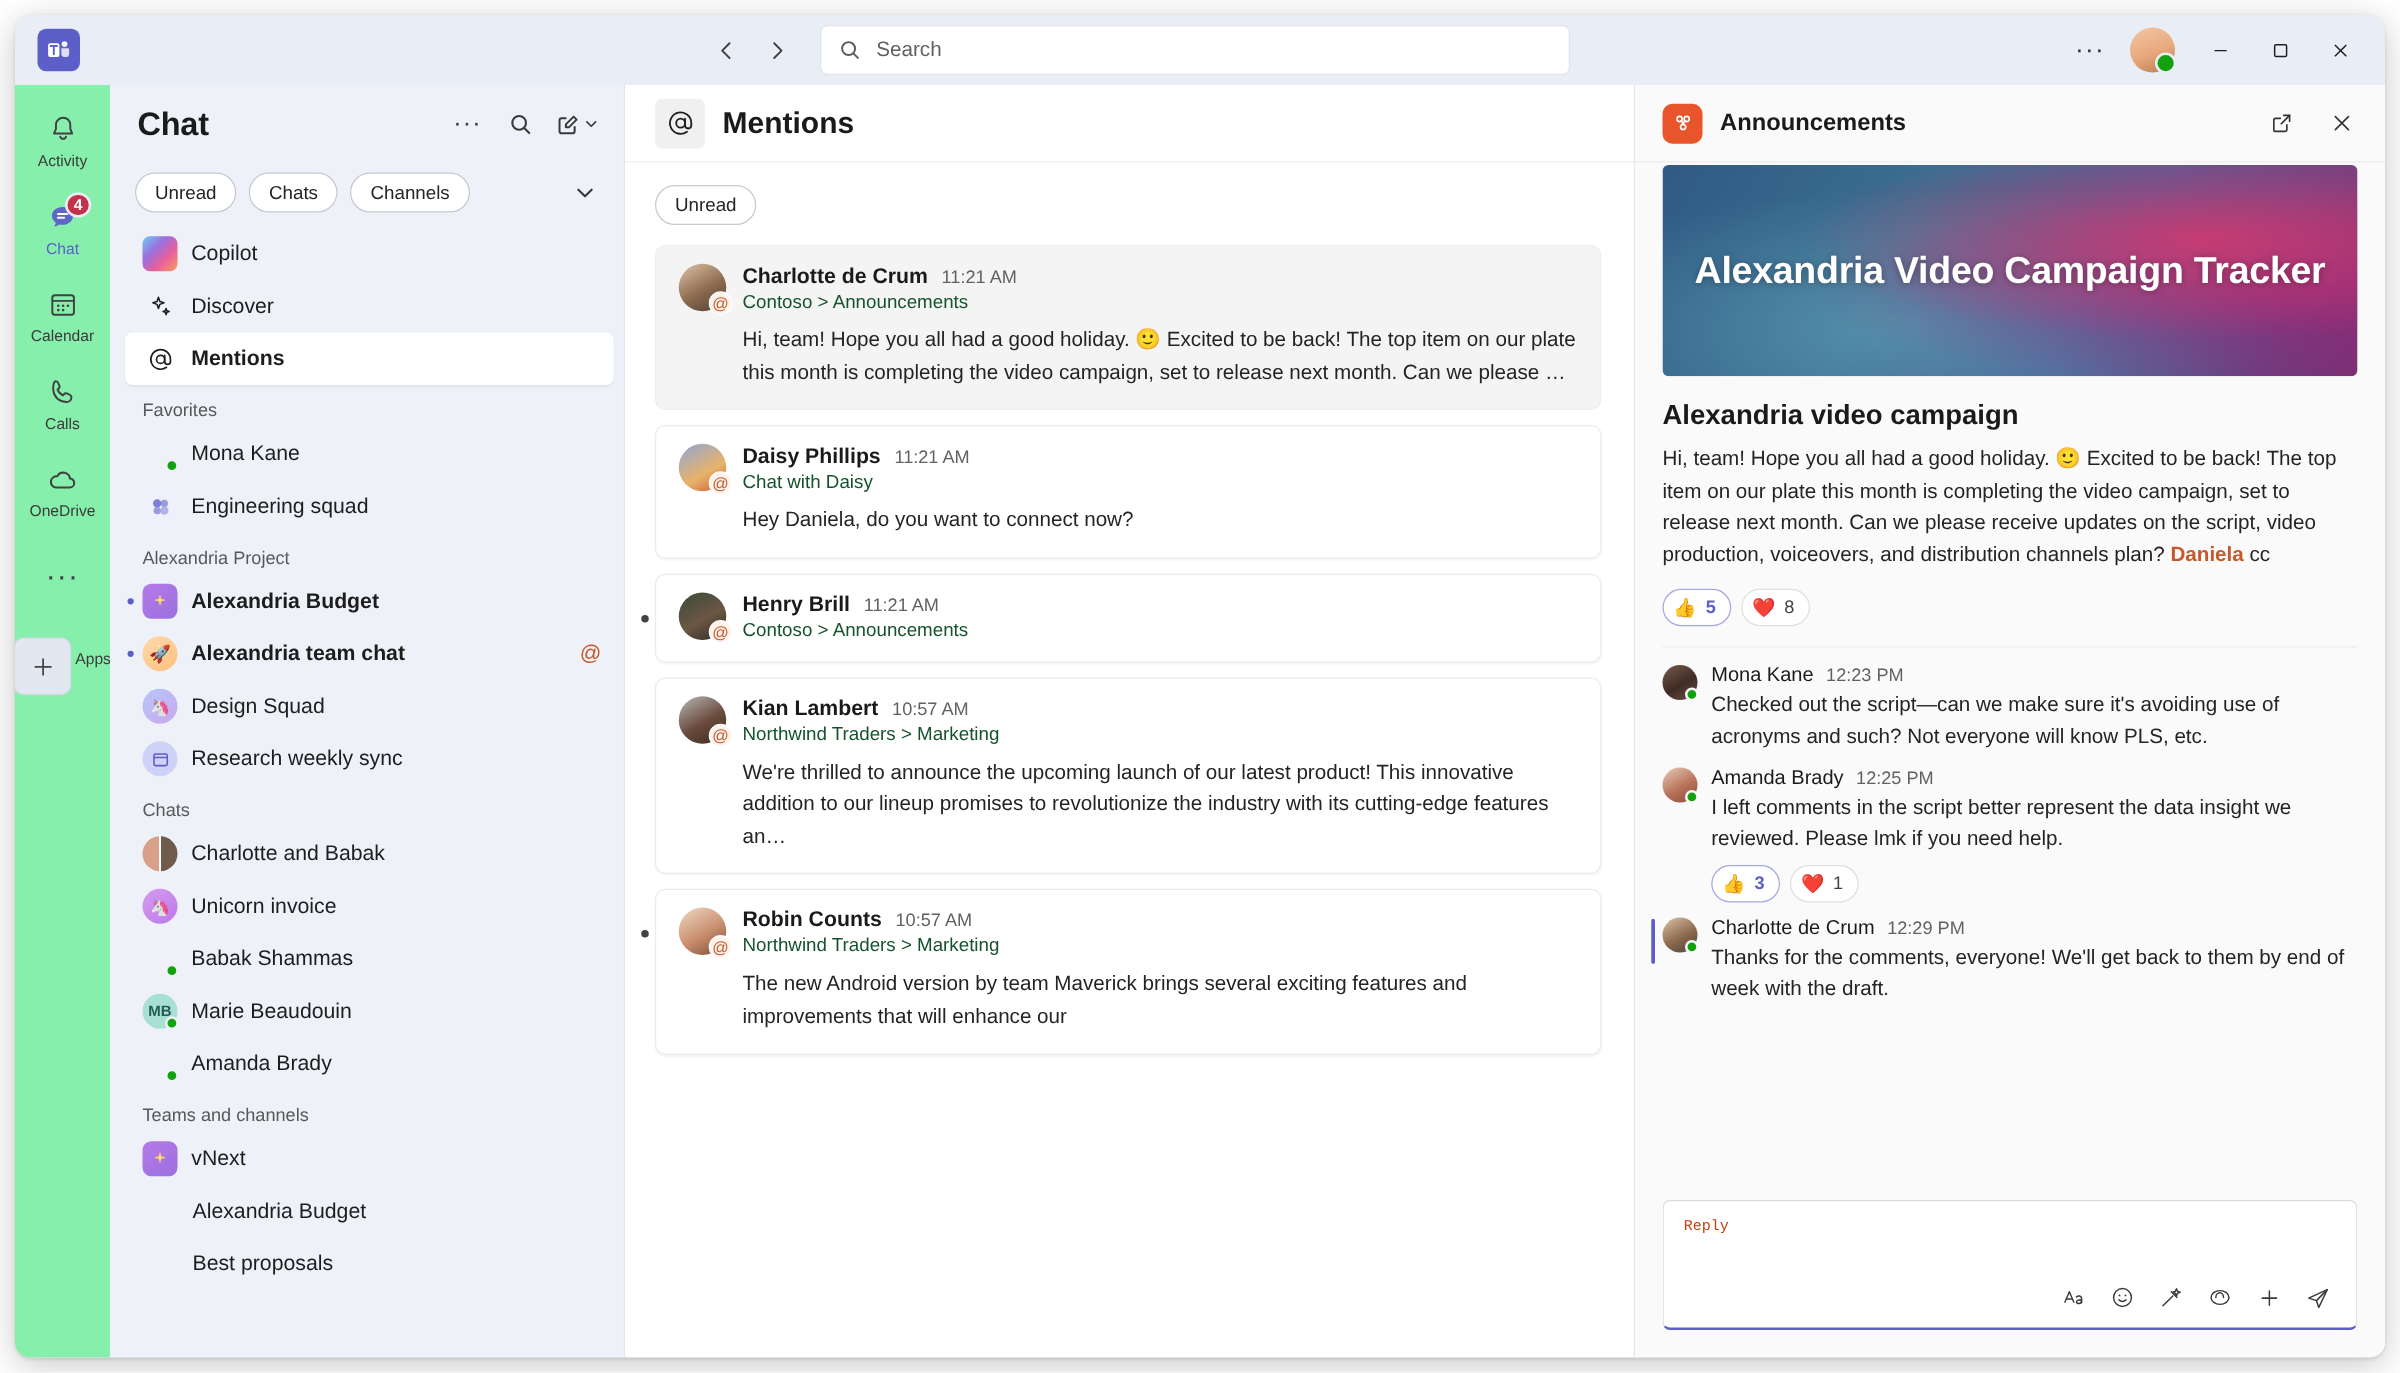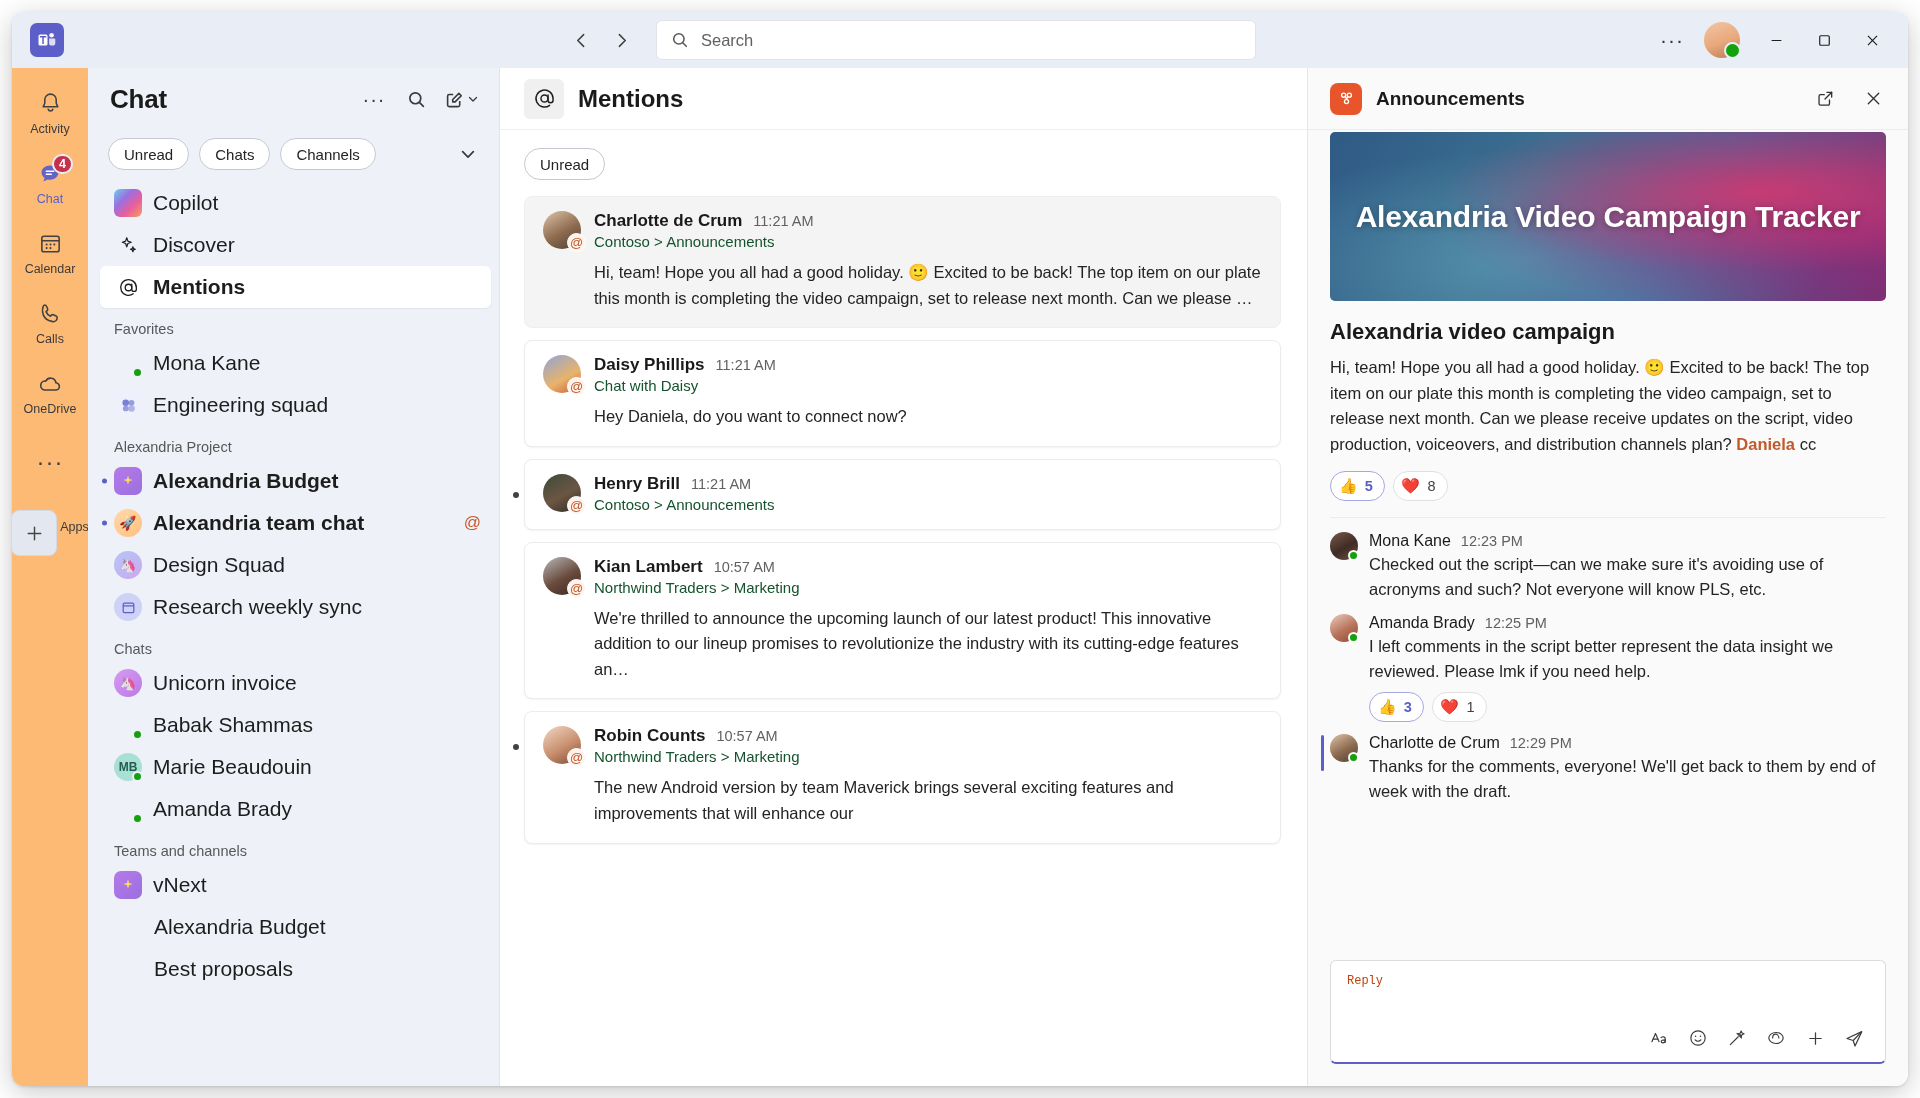--- a/index.html
+++ b/index.html
@@ -73,21 +73,21 @@
     width: 44px; height: 40px; display: flex; align-items: center; justify-content: center;
     color: #1f1f1f; cursor: pointer; font-size: 15px;
   }
 
   
   .body { flex: 1; display: flex; min-height: 0; }
 
   
   .rail {
     width: 76px; flex: 0 0 76px;
-    background: #fdba74;
+    background: #86efac;
     padding-top: 10px;
     display: flex; flex-direction: column; align-items: center;
     gap: 2px;
   }
   .rail-item {
     width: 72px; height: 68px; position: relative;
     display: flex; flex-direction: column; align-items: center; justify-content: center;
     gap: 3px; cursor: pointer; border-radius: 6px;
   }
   .rail-item .ri-ico { color: #414141; display: flex; align-items: center; justify-content: center; height: 30px; }
@@ -151,21 +151,21 @@
   }
 
   .chatlist { flex: 1; overflow: hidden; padding: 0 8px 0 12px; position: relative; }
   .clrow {
     height: 42px; display: flex; align-items: center; gap: 11px;
     padding: 0 10px 0 14px; border-radius: 6px; cursor: pointer;
     position: relative;
   }
   .clrow.selected { background: #ffffff; box-shadow: 0 1px 2px rgba(0,0,0,0.06); }
   .clrow.selected .cl-label { font-weight: bold; }
-  .cl-label { font-size: 21px; color: #1d1d1d; white-space: nowrap; }
+  .cl-label { font-size: 17px; color: #1d1d1d; white-space: nowrap; }
   .clrow.unread .cl-label { font-weight: bold; }
   .unread-dot {
     position: absolute; left: 2px; top: 50%; transform: translateY(-50%);
     width: 5px; height: 5px; border-radius: 50%; background: #5b5fc7;
   }
   .mention-mark { margin-left: auto; color: #c4592b; font-size: 17px; }
   .cl-sec {
     font-size: 14.5px; color: #585858; padding: 13px 0 5px 14px;
   }
   .av {
@@ -556,20 +556,24 @@
           <span class="av" style="background:#cfd2f7;display:flex;align-items:center;justify-content:center">
             <svg width="15" height="15" viewBox="0 0 24 24" fill="none" stroke="#5b5fc7" stroke-width="2">
                 <rect x="3.5" y="5" width="17" height="15" rx="2"></rect>
                 <path d="M3.5 9.5h17"></path>
               </svg>
           </span>
           <span class="cl-label">Research weekly sync</span>
         </div>
 
         <div class="cl-sec">Chats</div>
+        <div class="clrow">
+          <span class="av" style="background:linear-gradient(90deg,#d8a088 0%,#d8a088 48%,#fff 48%,#fff 52%,#6f5a4c 52%,#6f5a4c 100%)"></span>
+          <span class="cl-label">Charlotte and Babak</span>
+        </div>
         <div class="clrow">
           <span class="av" style="background:linear-gradient(140deg,#d79bf0 0%,#b97ae8 100%);display:flex;align-items:center;justify-content:center;font-size:13px">🦄</span>
           <span class="cl-label">Unicorn invoice</span>
         </div>
         <div class="clrow">
           <span class="av-wrap">
             <span class="av" style="background:linear-gradient(150deg,#9a8f86 0%,#4a4540 50%,#6e6158 100%)"></span>
             <span class="presence"></span>
           </span>
           <span class="cl-label">Babak Shammas</span>

